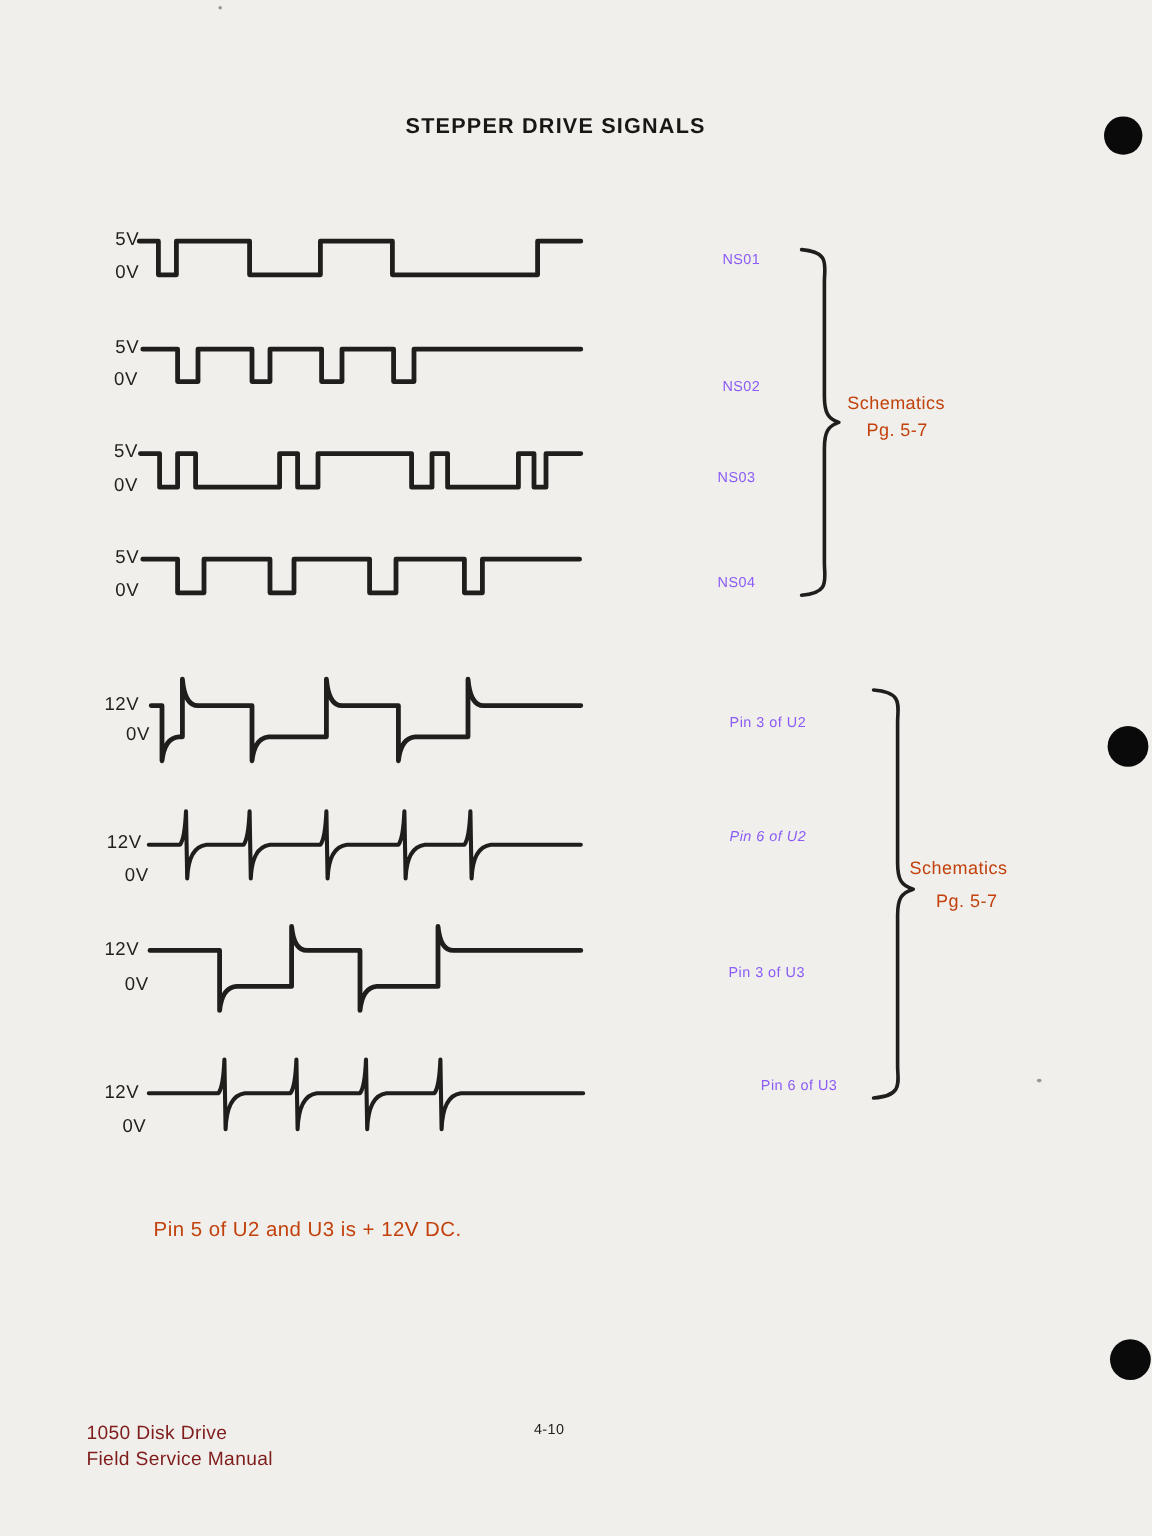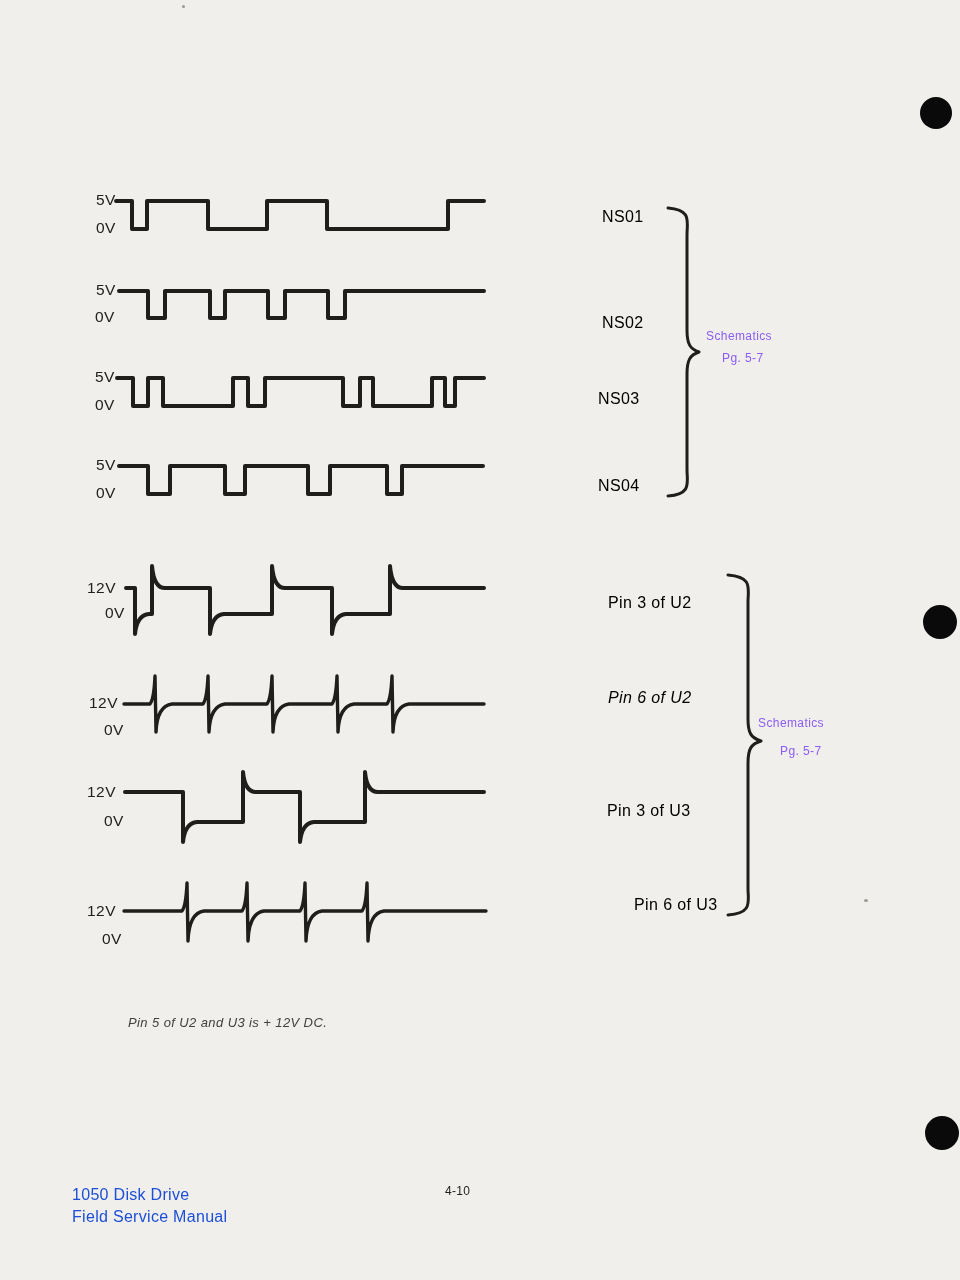--- a/index.html
+++ b/index.html
@@ -22,58 +22,58 @@
   .label-layer{position:absolute;left:0;top:0;width:960px;height:1280px;}
   .lbl{
     position:absolute;
     font-size:15.5px;line-height:18px;
     letter-spacing:.5px;
     color:#22211f;
     white-space:nowrap;
   }
   .sig{
     position:absolute;
-    font-size:16px;line-height:19px;
-    letter-spacing:.4px;
-    color:#000000;
-    white-space:nowrap;
-  }
-  .schem-line{
-    position:absolute;
     font-size:12px;line-height:19px;
     letter-spacing:.4px;
     color:#8b5cf6;
     white-space:nowrap;
   }
+  .schem-line{
+    position:absolute;
+    font-size:15px;line-height:19px;
+    letter-spacing:.4px;
+    color:#c2410c;
+    white-space:nowrap;
+  }
   .note{
     position:absolute;
     left:128px;top:1015px;
-    font-size:13px;letter-spacing:.4px;
-    color:#404040;
+    font-size:17px;letter-spacing:.4px;
+    color:#c2410c;
     white-space:nowrap;
-    font-style:italic;
   }
   .footer-block{
     position:absolute;left:72px;top:1184px;
     font-size:16px;line-height:22px;letter-spacing:.3px;
-    color:#1d4ed8;
+    color:#7f1d1d;
   }
   .page-number{
     position:absolute;left:445px;top:1184px;
     font-size:12px;letter-spacing:.3px;
     color:#201f1d;
   }
   .dot{position:absolute;border-radius:50%;background:#0a0a0a;}
   .speck{position:absolute;background:#9a9890;border-radius:50%;}
 </style>
 </head>
 <body>
 
 <div class="page">
 
+  <div class="title">STEPPER DRIVE SIGNALS</div>
 
   <svg class="canvas" width="960" height="1280" viewBox="0 0 960 1280">
       <path d="M 116 201 L 132 201 L 132 229 L 147 229 L 147 201 L 208 201 L 208 229 L 267 229 L 267 201 L 327 201 L 327 229 L 448 229 L 448 201 L 484 201" fill="none" stroke="#1f1e1c" stroke-width="4" stroke-linecap="round" stroke-linejoin="round"></path>
       <path d="M 119 291 L 148 291 L 148 318 L 165 318 L 165 291 L 210 291 L 210 318 L 225 318 L 225 291 L 268 291 L 268 318 L 285 318 L 285 291 L 328 291 L 328 318 L 345 318 L 345 291 L 484 291" fill="none" stroke="#1f1e1c" stroke-width="4" stroke-linecap="round" stroke-linejoin="round"></path>
       <path d="M 117 378 L 133 378 L 133 406 L 148 406 L 148 378 L 163 378 L 163 406 L 233 406 L 233 378 L 248 378 L 248 406 L 265 406 L 265 378 L 343 378 L 343 406 L 360 406 L 360 378 L 373 378 L 373 406 L 432 406 L 432 378 L 445 378 L 445 406 L 455 406 L 455 378 L 484 378" fill="none" stroke="#1f1e1c" stroke-width="4" stroke-linecap="round" stroke-linejoin="round"></path>
       <path d="M 119 466 L 148 466 L 148 494 L 170 494 L 170 466 L 225 466 L 225 494 L 245 494 L 245 466 L 308 466 L 308 494 L 330 494 L 330 466 L 387 466 L 387 494 L 402 494 L 402 466 L 483 466" fill="none" stroke="#1f1e1c" stroke-width="4" stroke-linecap="round" stroke-linejoin="round"></path>
       <path d="M 126 588 L 135 588 L 135 634 Q 137 615 149 614 L 152 614 L 152 566 Q 154 589 166 588 L 210 588 L 210 634 Q 212 615 224 614 L 272 614 L 272 566 Q 274 589 286 588 L 332 588 L 332 634 Q 334 615 346 614 L 390 614 L 390 566 Q 392 589 404 588 L 484 588" fill="none" stroke="#1f1e1c" stroke-width="4" stroke-linecap="round" stroke-linejoin="round"></path>
       <path d="M 124 704 L 150 704 Q 154 699 155 676 L 156 732 Q 157 706 172 704 L 203 704 Q 207 699 208 676 L 209 732 Q 210 706 225 704 L 267 704 Q 271 699 272 676 L 273 732 Q 274 706 289 704 L 332 704 Q 336 699 337 676 L 338 732 Q 339 706 354 704 L 387 704 Q 391 699 392 676 L 393 732 Q 394 706 409 704 L 484 704" fill="none" stroke="#1f1e1c" stroke-width="3.4" stroke-linecap="round" stroke-linejoin="round"></path>
       <path d="M 125 792 L 183 792 L 183 842 Q 185 823 197 822 L 243 822 L 243 772 Q 245 793 257 792 L 300 792 L 300 842 Q 302 823 314 822 L 365 822 L 365 772 Q 367 793 379 792 L 484 792" fill="none" stroke="#1f1e1c" stroke-width="4" stroke-linecap="round" stroke-linejoin="round"></path>
       <path d="M 124 911 L 182 911 Q 186 906 187 883 L 188 941 Q 189 913 204 911 L 242 911 Q 246 906 247 883 L 248 941 Q 249 913 264 911 L 300 911 Q 304 906 305 883 L 306 941 Q 307 913 322 911 L 362 911 Q 366 906 367 883 L 368 941 Q 369 913 384 911 L 486 911" fill="none" stroke="#1f1e1c" stroke-width="3.4" stroke-linecap="round" stroke-linejoin="round"></path>

